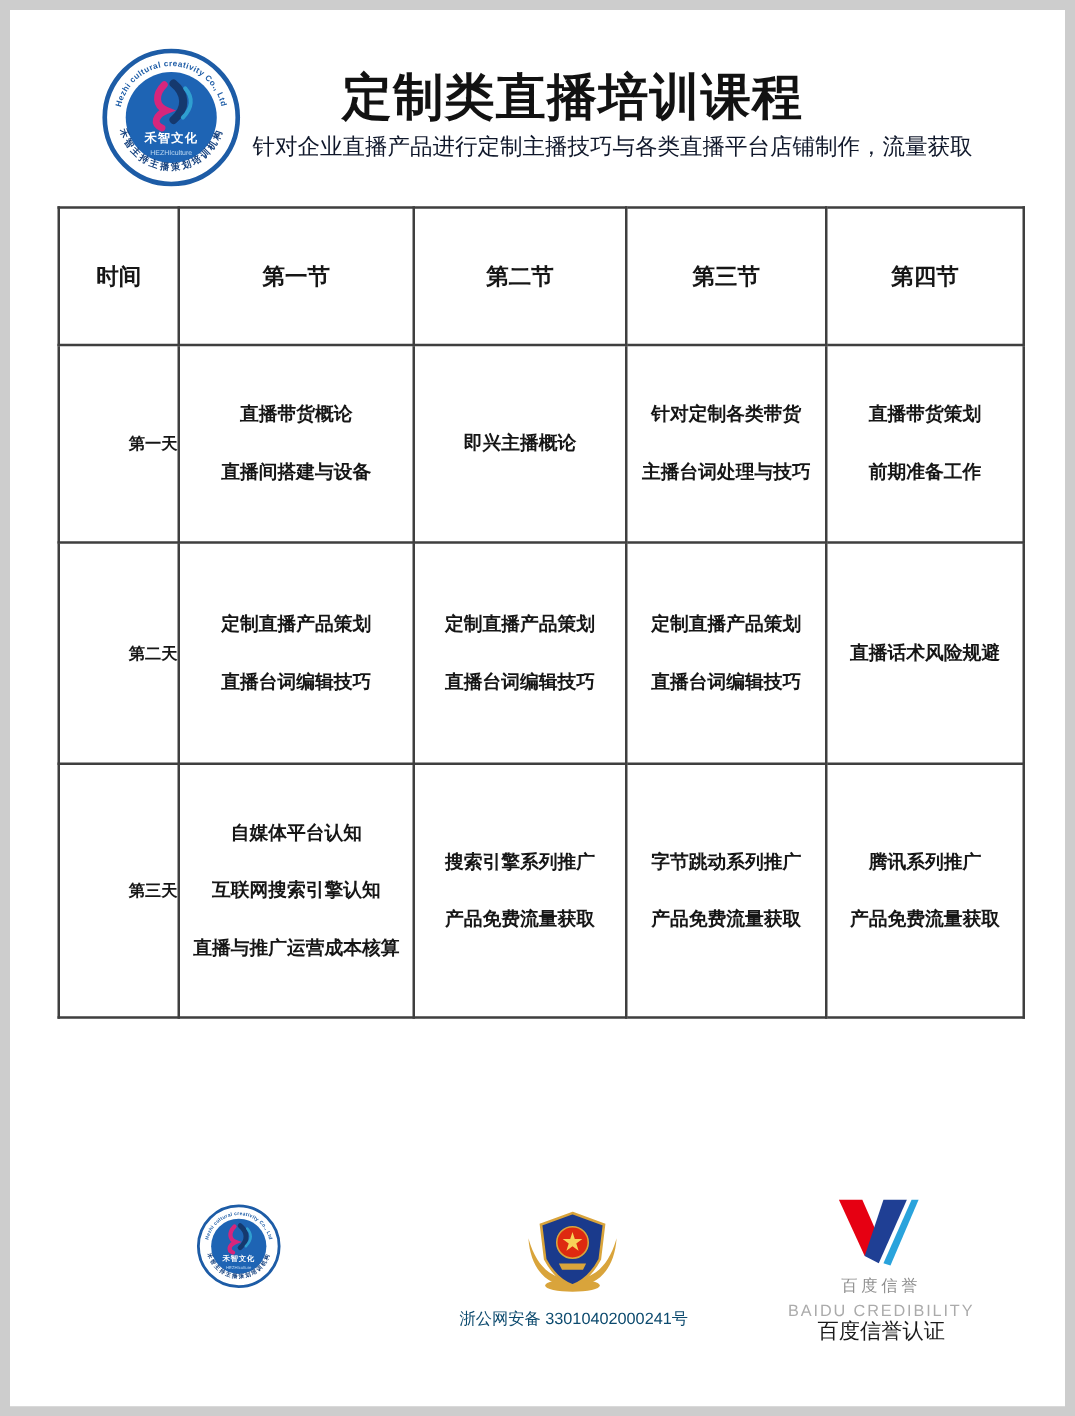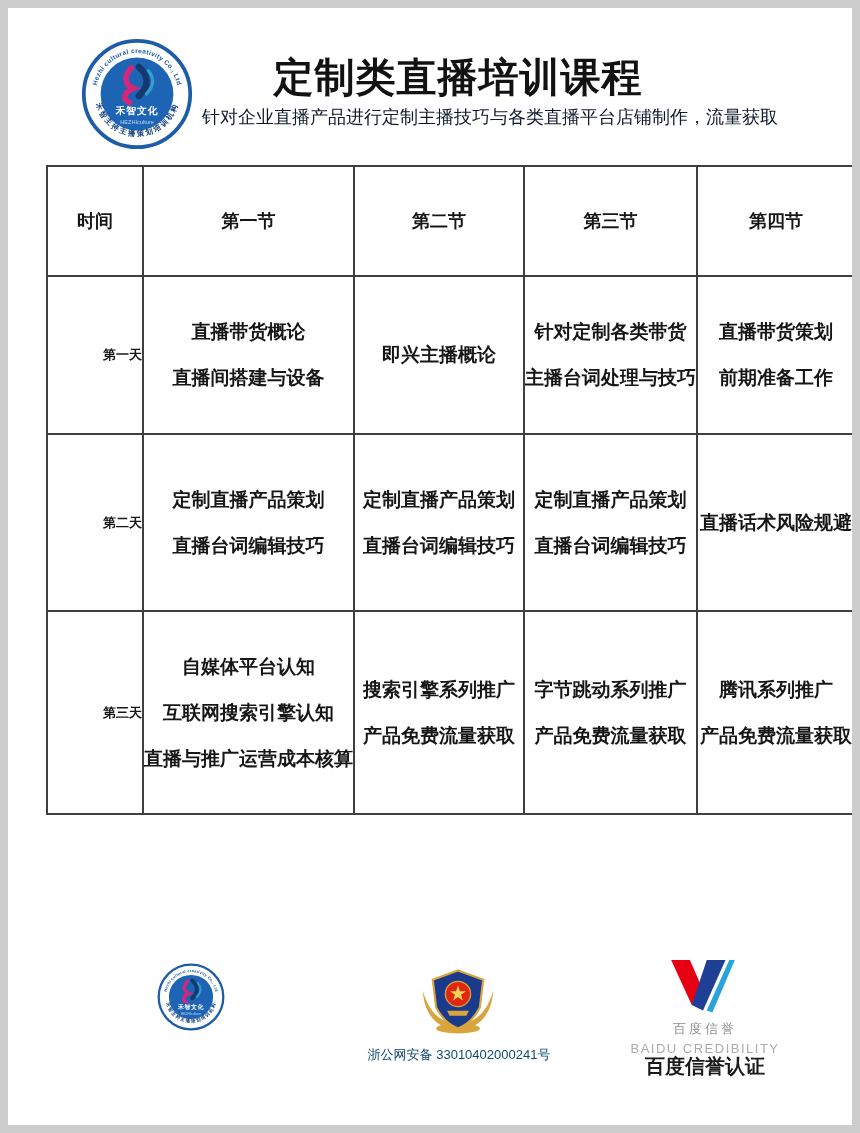--- a/index.html
+++ b/index.html
@@ -14,38 +14,38 @@
   .page-subtitle{position:absolute;left:160px;width:660px;top:105px;text-align:center;
               font-size:18px;font-weight:400;color:#0f172a;}
 
   
   .schedule{position:absolute;left:46px;top:165px;border-collapse:collapse;table-layout:fixed;}
   .schedule th,.schedule td{border:2px solid #3f3f3f;vertical-align:middle;padding:0;
               font-weight:700;color:#161616;}
   .schedule th{font-size:18px;}
   .rh{height:110px;padding-left:30px;} .r1{height:158px;} .r2{height:177px;} .r3{height:203px;} .r4{height:109px;}
   .cell{display:flex;flex-direction:column;justify-content:center;align-items:center;gap:18px;}
-  .ln{line-height:28px;font-size:19px;white-space:nowrap;}
+  .ln{line-height:28px;font-size:15px;white-space:nowrap;}
   .day{font-size:13px;text-align:right;}
   .merged-cell{text-align:left;padding-left:10px;font-size:19px;}
 
   
   .footer-logo{position:absolute;left:157px;top:963px;width:68px;height:68px;}
   .police-badge{position:absolute;left:416px;top:960px;width:84px;height:78px;}
   .baidu-mark{position:absolute;left:663px;top:958px;width:80px;height:60px;}
   .icp-text{position:absolute;left:70px;width:240px;top:1046px;text-align:center;
             font-size:15px;color:#8c8c8c;}
   .police-text{position:absolute;left:338px;width:242px;top:1046px;text-align:center;
             font-size:13px;font-weight:400;color:#0c4a6e;}
   .baidu-cn{position:absolute;left:630px;width:150px;top:1020px;text-align:center;
             font-size:13px;color:#8f8f8f;letter-spacing:3px;}
   .baidu-en{position:absolute;left:630px;width:150px;top:1041px;text-align:center;
             font-size:13px;color:#ababab;letter-spacing:1.5px;}
   .baidu-cert{position:absolute;left:630px;width:150px;top:1053px;text-align:center;
-            font-size:20px;font-weight:700;color:#1a1a1a;}
+            font-size:17px;font-weight:400;color:#1a1a1a;}
 
   
   .arc-en{font-size:7px;font-weight:600;fill:#1d5ca6;letter-spacing:0.4px;}
   .arc-cn{font-size:8px;font-weight:700;fill:#14407e;letter-spacing:2px;}
   .logo-cn{font-size:10.5px;font-weight:700;fill:#ffffff;text-anchor:middle;letter-spacing:1px;}
   .logo-en{font-size:6px;fill:#bcd8f2;text-anchor:middle;}
 </style>
 </head>
 <body>
 

